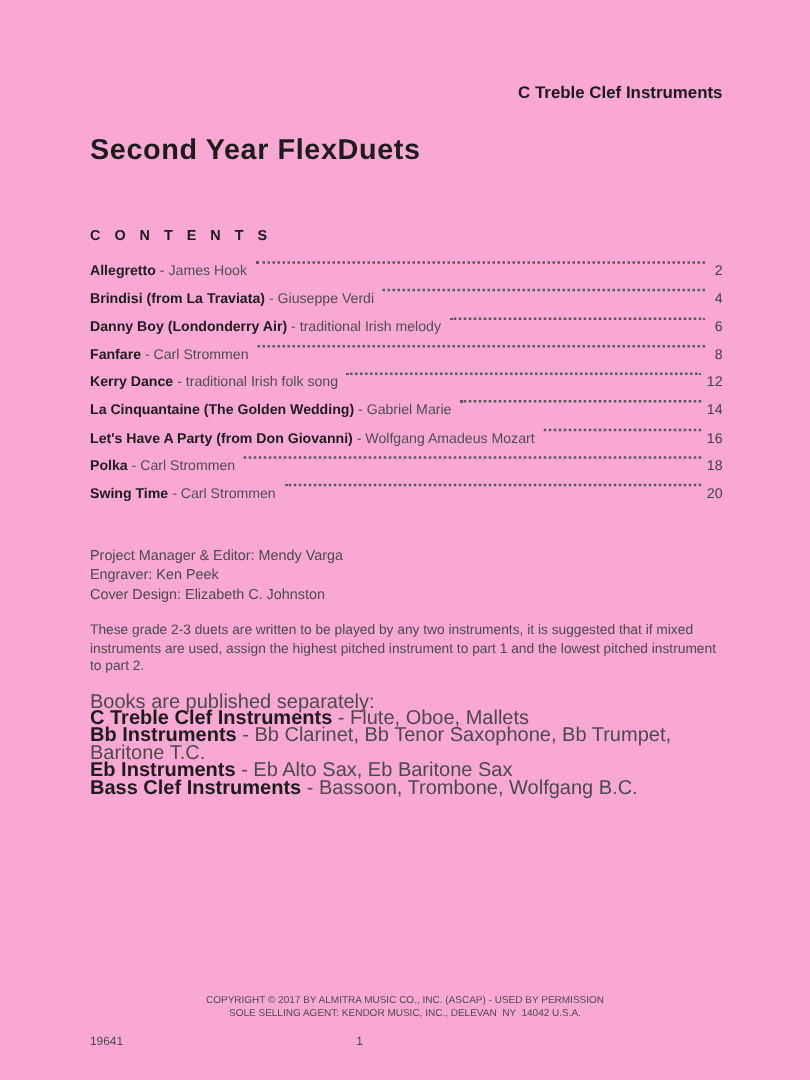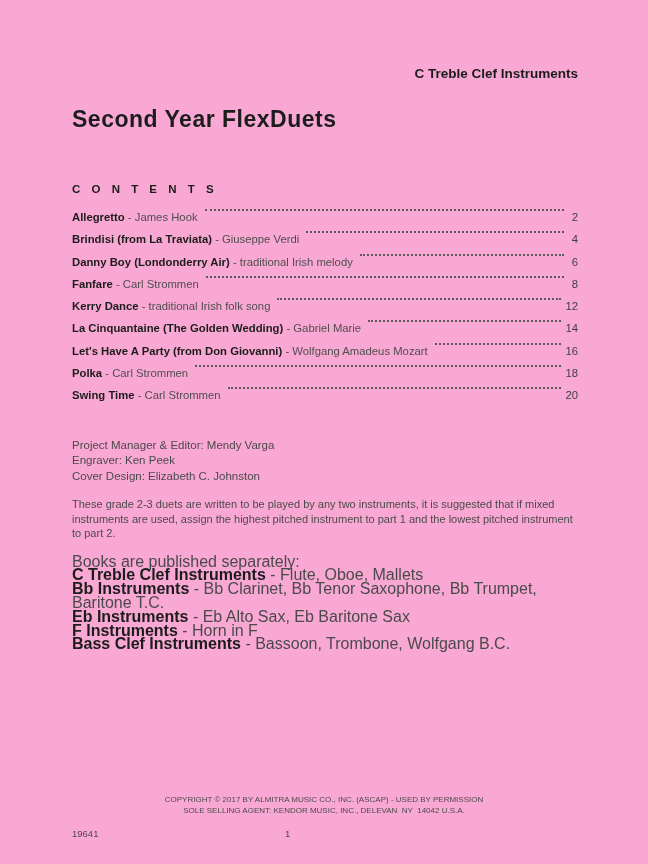--- a/index.html
+++ b/index.html
@@ -167,21 +167,20 @@
     </div>
 
 
   <div class="foreword-para">These grade 2-3 duets are written to be played by any two instruments, it is suggested that if mixed instruments are used, assign the highest pitched instrument to part 1 and the lowest pitched instrument to part 2.</div>
 
   <div class="books">
     <div>Books are published separately:</div>
   <div class="book-line"><span class="book-name">C Treble Clef Instruments</span><span class="book-detail"> - Flute, Oboe, Mallets</span></div>
       <div class="book-line"><span class="book-name">Bb Instruments</span><span class="book-detail"> - Bb Clarinet, Bb Tenor Saxophone, Bb Trumpet, Baritone T.C.</span></div>
       <div class="book-line"><span class="book-name">Eb Instruments</span><span class="book-detail"> - Eb Alto Sax, Eb Baritone Sax</span></div>
-      <div class="book-line"><span class="book-name">F Instruments</span><span class="book-detail"> - Horn in F</span></div>
       <div class="book-line"><span class="book-name">Bass Clef Instruments</span><span class="book-detail"> - Bassoon, Trombone, Wolfgang B.C.</span></div>
     </div>
 
   <div class="copyright"><div>COPYRIGHT © 2017 BY ALMITRA MUSIC CO., INC. (ASCAP) - USED BY PERMISSION</div><div>SOLE SELLING AGENT: KENDOR MUSIC, INC., DELEVAN  NY  14042 U.S.A.</div></div>
 
   <div class="bottom-row">
     <span>19641</span>
     <span class="page-num">1</span>
   </div>
 

